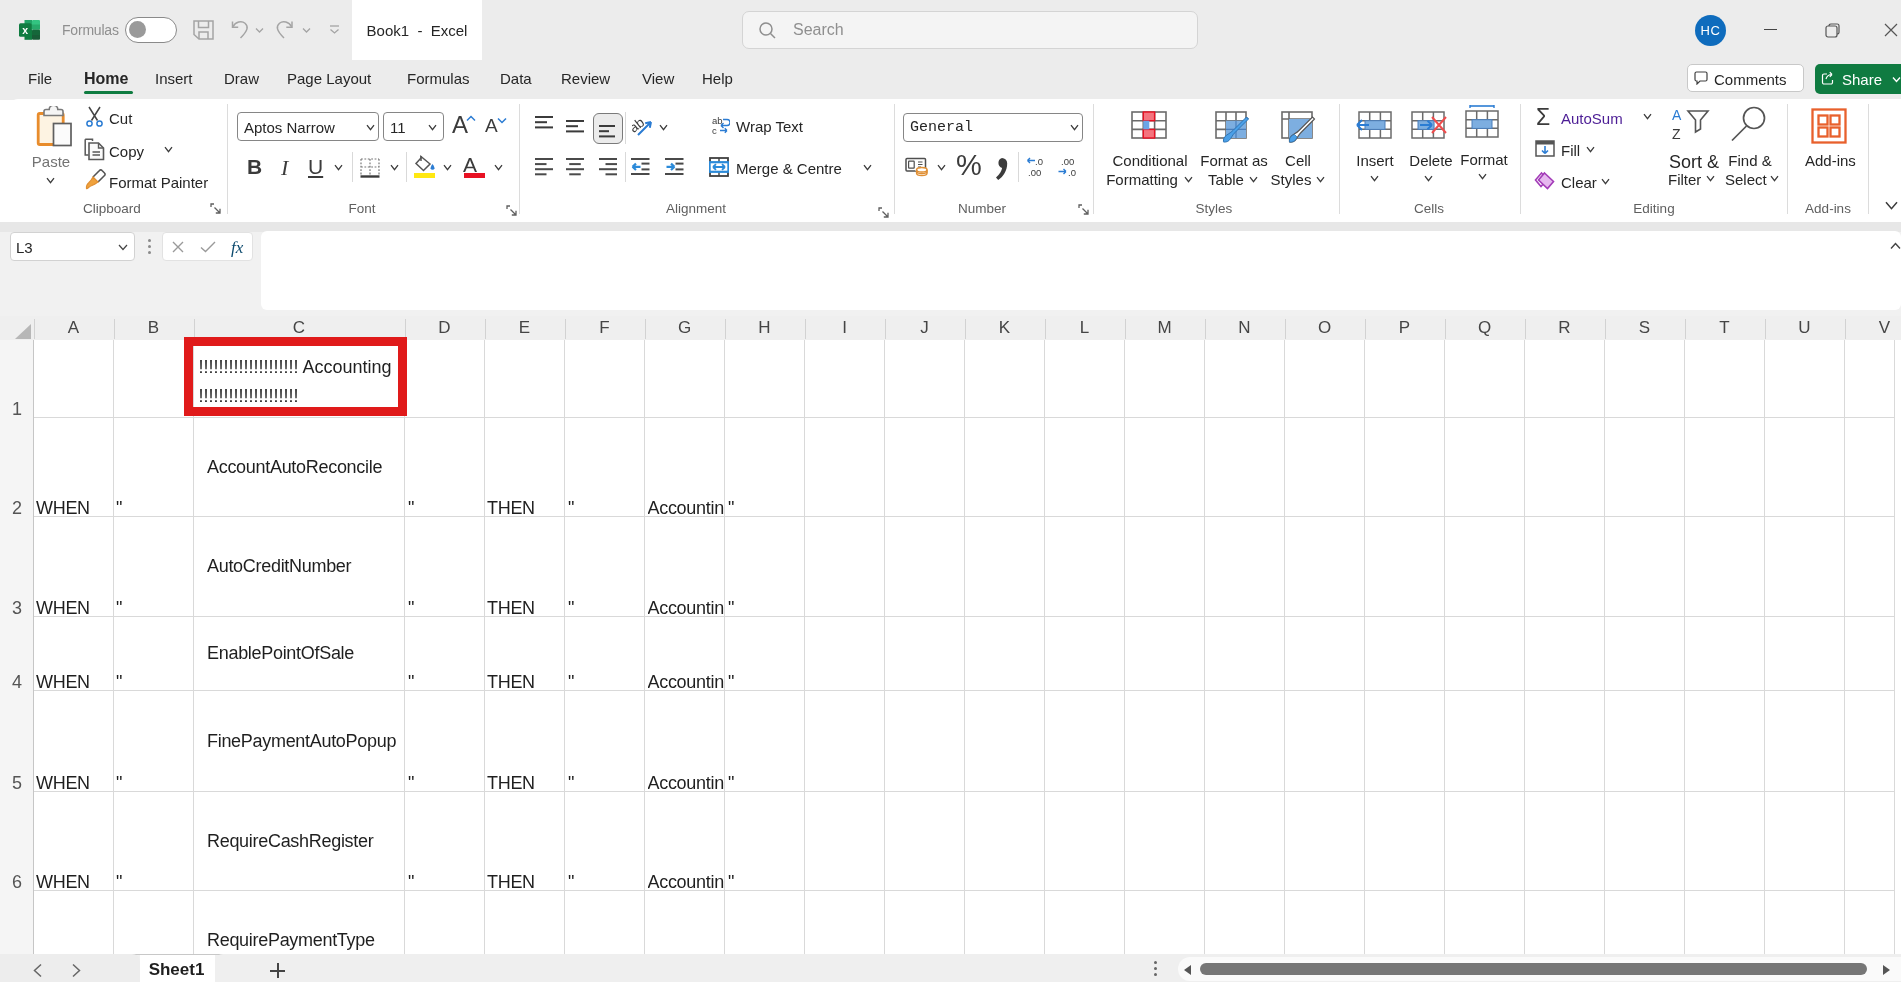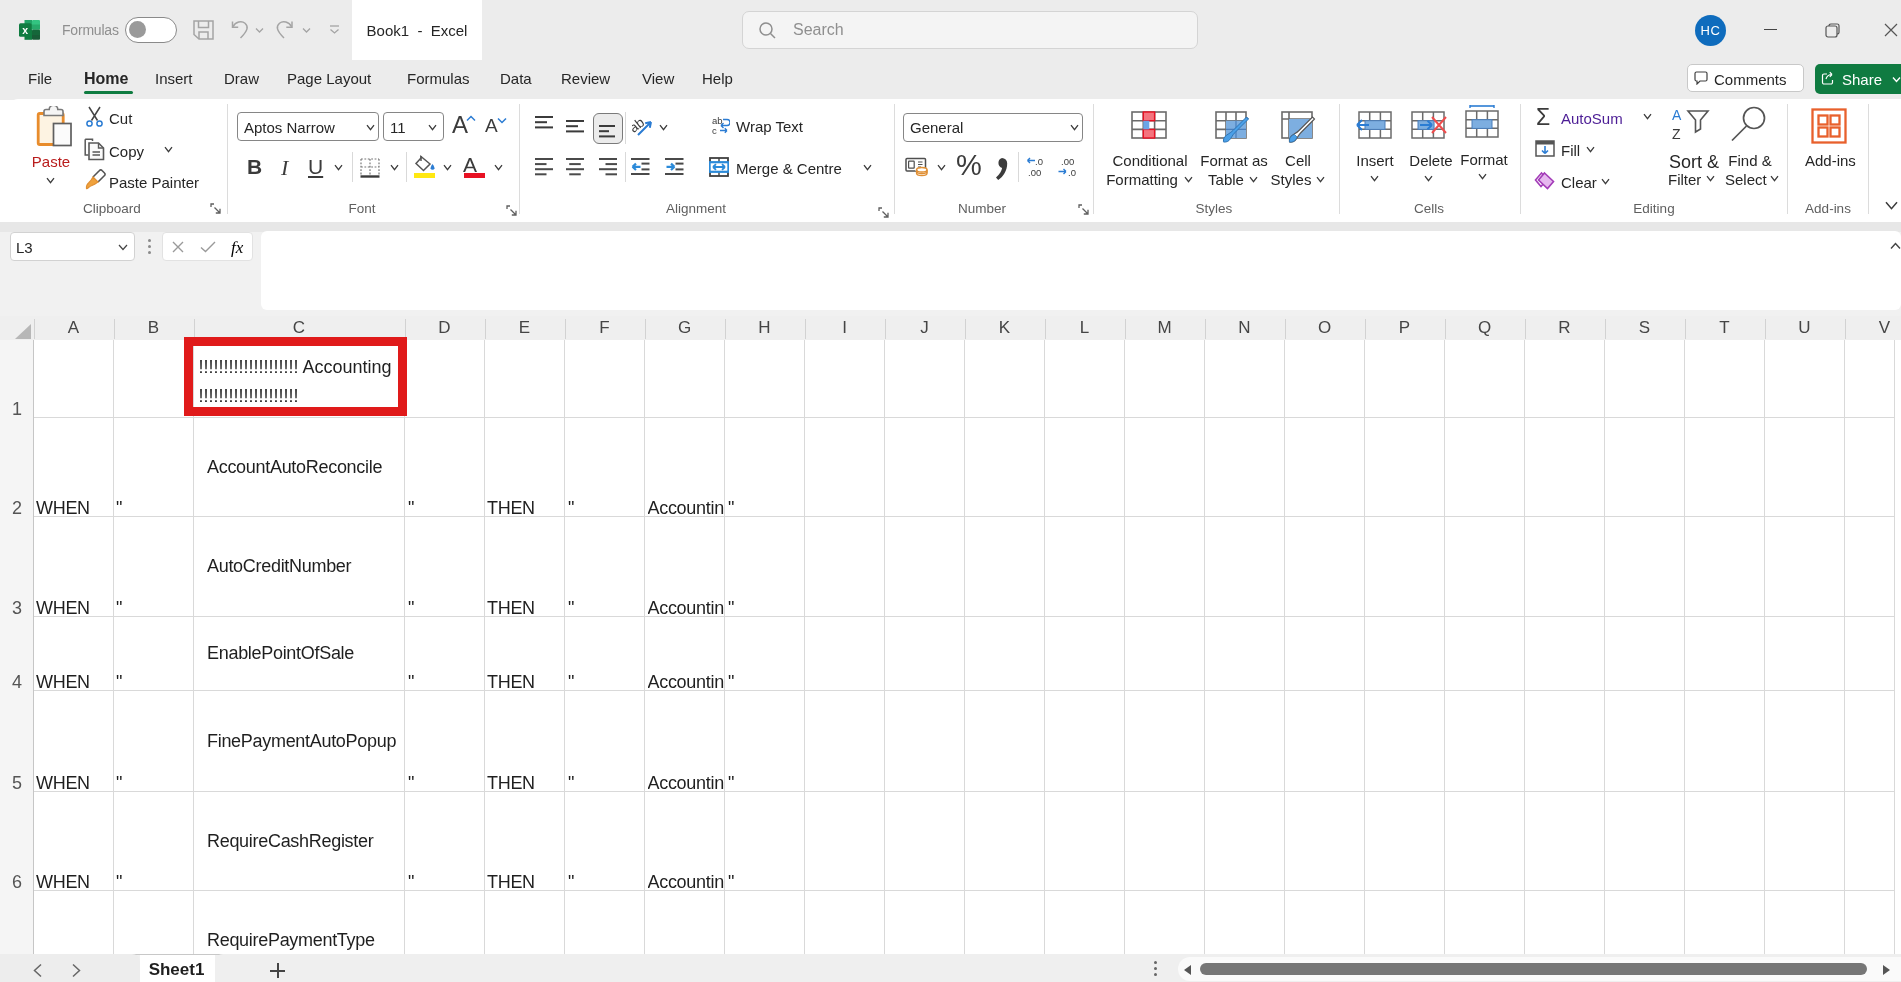--- a/index.html
+++ b/index.html
@@ -144,21 +144,21 @@
 <div class="glabel" style="left:1187px;width:54px">Styles</div>
 <div class="glabel" style="left:1402px;width:54px">Cells</div>
 <div class="glabel" style="left:1627px;width:54px">Editing</div>
 <div class="glabel" style="left:1801px;width:54px">Add-ins</div>
 
 <svg class="ic" style="left:36px;top:106px" width="36" height="41" viewBox="0 0 36 41">
 <rect x="2.2" y="7.5" width="25" height="31" rx="1.5" fill="#fdf3e2" stroke="#e88c2c" stroke-width="2.8"></rect>
 <path d="M8 9.5 V5.5 A2 2 0 0 1 10 3.5 H13.2 A4.3 4.3 0 0 1 21.8 3.5 H25 A2 2 0 0 1 27 5.5 V9.5 Z" fill="#f5f5f5" stroke="#7a7a7a" stroke-width="1.6"></path>
 <rect x="17.5" y="17.5" width="17.5" height="22" fill="#fbfbfb" stroke="#5f5f5f" stroke-width="1.7"></rect>
 </svg>
-<div class="ab" style="left:26px;top:153px;width:50px;text-align:center;font-size:15px;color:#b91c1c;white-space:nowrap">Paste</div>
+<div class="ab" style="left:26px;top:153px;width:50px;text-align:center;font-size:15px;color:#737373;white-space:nowrap">Paste</div>
 <svg class="ic" style="left:46px;top:177px" width="9" height="7" viewBox="0 0 9 7">
     <path d="M1 1.2 L4.5 5.7 L8 1.2" fill="none" stroke="#3b3b3b" stroke-width="1.3"></path>
   </svg>
 <svg class="ic" style="left:86px;top:106px" width="17" height="22" viewBox="0 0 17 22">
 <path d="M3 1 L11.5 14.5 M14 1 L5.5 14.5" stroke="#444" stroke-width="1.5" fill="none"></path>
 <circle cx="3.5" cy="17.5" r="2.6" fill="none" stroke="#2b7cd3" stroke-width="1.5"></circle>
 <circle cx="13.5" cy="17.5" r="2.6" fill="none" stroke="#2b7cd3" stroke-width="1.5"></circle>
 </svg>
 <div class="ab" style="left:109px;top:110px;font-size:15px;color:#262626;white-space:nowrap;">Cut</div>
 <svg class="ic" style="left:84px;top:138px" width="22" height="23" viewBox="0 0 22 23">
@@ -168,21 +168,21 @@
 <path d="M8.5 14 H16 M8.5 17 H16" stroke="#5a5a5a" stroke-width="1.3"></path>
 </svg>
 <div class="ab" style="left:109px;top:143px;font-size:15px;color:#262626;white-space:nowrap;">Copy</div>
 <svg class="ic" style="left:164px;top:146px" width="9" height="7" viewBox="0 0 9 7">
     <path d="M1 1.2 L4.5 5.7 L8 1.2" fill="none" stroke="#3b3b3b" stroke-width="1.3"></path>
   </svg>
 <svg class="ic" style="left:85px;top:169px" width="21" height="22" viewBox="0 0 21 22">
 <path d="M8 8 L14.5 1.5 A1.6 1.6 0 0 1 17 1.5 L19.5 4 A1.6 1.6 0 0 1 19.5 6.5 L13 13" fill="none" stroke="#555" stroke-width="1.6"></path>
 <path d="M8 8 L13 13 L10 15 C7 17 6 16 3.5 18.5 C2 20 1.5 19.5 1.5 19.5 C1.5 19.5 1 16 4 13.5 C6 11.5 6.5 11 8 8 Z" fill="#f0a23c" stroke="#e08f33" stroke-width="1.2"></path>
 </svg>
-<div class="ab" style="left:109px;top:174px;font-size:15px;color:#262626;white-space:nowrap;">Paste Painter</div>
+<div class="ab" style="left:109px;top:174px;font-size:15px;color:#262626;white-space:nowrap;">Format Painter</div>
 <svg class="ic" style="left:210px;top:203px" width="12" height="12" viewBox="0 0 12 12">
     <path d="M1 4 V1 H4" fill="none" stroke="#5f5f5f" stroke-width="1.3"></path>
     <path d="M4.5 4.5 L10 10 M10 5.8 V10 H5.8" fill="none" stroke="#5f5f5f" stroke-width="1.3"></path>
   </svg>
 <div class="ab" style="left:237px;top:112px;width:142px;height:29px;background:#fff;border:1px solid #868686;border-radius:4px;box-sizing:border-box"></div>
 <div class="ab" style="left:244px;top:119px;font-size:15px;color:#262626;white-space:nowrap;">Aptos Narrow</div>
 <svg class="ic" style="left:366px;top:124px" width="9" height="7" viewBox="0 0 9 7">
     <path d="M1 1.2 L4.5 5.7 L8 1.2" fill="none" stroke="#3b3b3b" stroke-width="1.3"></path>
   </svg>
 <div class="ab" style="left:383px;top:112px;width:61px;height:29px;background:#fff;border:1px solid #868686;border-radius:4px;box-sizing:border-box"></div>
@@ -305,21 +305,21 @@
 </svg>
 <div class="ab" style="left:736px;top:160px;font-size:15px;color:#262626;white-space:nowrap;">Merge &amp; Centre</div>
 <svg class="ic" style="left:863px;top:164px" width="9" height="7" viewBox="0 0 9 7">
     <path d="M1 1.2 L4.5 5.7 L8 1.2" fill="none" stroke="#3b3b3b" stroke-width="1.3"></path>
   </svg>
 <svg class="ic" style="left:878px;top:207px" width="12" height="12" viewBox="0 0 12 12">
     <path d="M1 4 V1 H4" fill="none" stroke="#5f5f5f" stroke-width="1.3"></path>
     <path d="M4.5 4.5 L10 10 M10 5.8 V10 H5.8" fill="none" stroke="#5f5f5f" stroke-width="1.3"></path>
   </svg>
 <div class="ab" style="left:903px;top:113px;width:180px;height:29px;background:#fff;border:1px solid #868686;border-radius:4px;box-sizing:border-box"></div>
-<div class="ab" style="left:910px;top:119px;font-size:15px;color:#262626;white-space:nowrap;">General</div>
+<div class="ab" style="left:910px;top:119px;font-size:15px;color:#262626;white-space:nowrap;font-family:Liberation Mono, monospace;">General</div>
 <svg class="ic" style="left:1070px;top:124px" width="9" height="7" viewBox="0 0 9 7">
     <path d="M1 1.2 L4.5 5.7 L8 1.2" fill="none" stroke="#3b3b3b" stroke-width="1.3"></path>
   </svg>
 <svg class="ic" style="left:905px;top:157px" width="25" height="21" viewBox="0 0 25 21">
 <rect x="1" y="1.5" width="19.5" height="12.5" rx="1" fill="none" stroke="#4f4f4f" stroke-width="1.5"></rect>
 <rect x="3.6" y="4.2" width="5.6" height="7" rx="0.5" fill="none" stroke="#4f4f4f" stroke-width="1.2"></rect>
 <path d="M13 5 H17.5 M13 7.5 H17.5 M13 10 H16" stroke="#4f4f4f" stroke-width="1.1"></path>
 <ellipse cx="16.8" cy="13.2" rx="6.2" ry="3" fill="#fff"></ellipse>
 <g fill="none" stroke="#e08f33" stroke-width="1.5">
 <ellipse cx="16.8" cy="12.8" rx="5.2" ry="2.3"></ellipse>
@@ -496,21 +496,21 @@
 <div class="ab" style="left:148px;top:239px;width:3px;height:3px;border-radius:50%;background:#8a8a8a"></div>
 <div class="ab" style="left:148px;top:245px;width:3px;height:3px;border-radius:50%;background:#8a8a8a"></div>
 <div class="ab" style="left:148px;top:251px;width:3px;height:3px;border-radius:50%;background:#8a8a8a"></div>
 <div class="ab" style="left:162px;top:232px;width:91px;height:29px;background:#fff;border:1px solid #e2e2e2;border-radius:4px;box-sizing:border-box"></div>
 <svg class="ic" style="left:172px;top:241px" width="12" height="12" viewBox="0 0 12 12">
     <path d="M1 1 L11 11 M11 1 L1 11" stroke="#9a9a9a" stroke-width="1.4" fill="none"></path>
   </svg>
 <svg class="ic" style="left:200px;top:241px" width="16" height="12" viewBox="0 0 16 12">
     <path d="M1 6.5 L5.5 10.5 L15 1" stroke="#9a9a9a" stroke-width="1.4" fill="none"></path>
   </svg>
-<div class="ab" style="left:231px;top:238px;font-size:17px;color:#000000;font-family:'Liberation Serif',serif;font-style:italic">fx</div>
+<div class="ab" style="left:231px;top:238px;font-size:17px;color:#0c4a6e;font-family:'Liberation Serif',serif;font-style:italic">fx</div>
 <svg class="ic" style="left:1890px;top:242px" width="11" height="8" viewBox="0 0 11 8">
     <path d="M1 6.5 L5.5 1.5 L10 6.5" fill="none" stroke="#444" stroke-width="1.4"></path>
   </svg>
 
 <div class="ab" id="colhdr"></div>
 <div class="chl" style="left:33.5px;width:80.0px">A</div>
 <div class="chl" style="left:113.5px;width:80.0px">B</div>
 <div class="chl" style="left:193.5px;width:211.0px">C</div>
 <div class="chl" style="left:404.5px;width:80.0px">D</div>
 <div class="chl" style="left:484.5px;width:80.0px">E</div>

